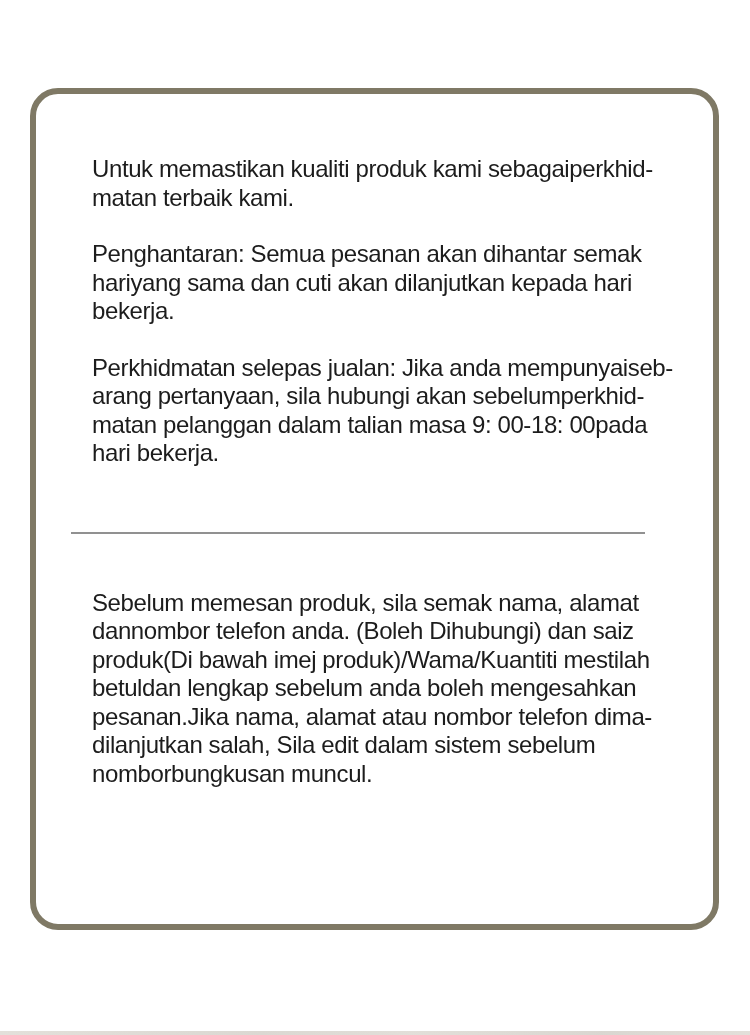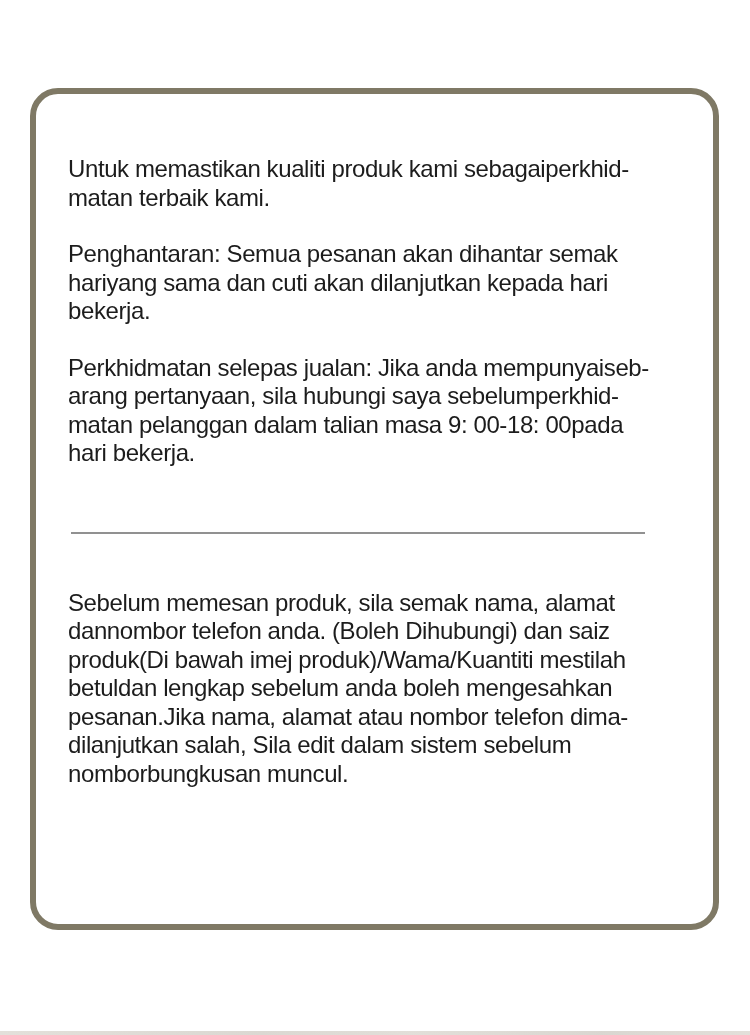--- a/index.html
+++ b/index.html
@@ -31,20 +31,21 @@
     margin: 0 0 28px 0;
     color: #1c1c1c;
     font-size: 24px;
     line-height: 28.5px;
     letter-spacing: -0.4px;
     font-weight: 400;
   }
   .ln {
     display: block;
     white-space: nowrap;
+    margin-left: 24px;
   }
   .divider {
     border: none;
     border-top: 2px solid #919191;
     width: 574px;
     margin: 64px 0 55px 3px;
     height: 0;
   }
   .bottom-strip {
     position: absolute;
@@ -69,21 +70,21 @@
 
 
     <p>
       <span class="ln">Penghantaran: Semua pesanan akan dihantar semak</span>
       <span class="ln">hariyang sama dan cuti akan dilanjutkan kepada hari</span>
       <span class="ln">bekerja.</span>
     </p>
 
     <p>
       <span class="ln">Perkhidmatan selepas jualan: Jika anda mempunyaiseb-</span>
-      <span class="ln">arang pertanyaan, sila hubungi saya sebelumperkhid-</span>
+      <span class="ln">arang pertanyaan, sila hubungi akan sebelumperkhid-</span>
       <span class="ln">matan pelanggan dalam talian masa 9: 00-18: 00pada</span>
       <span class="ln">hari bekerja.</span>
     </p>
 
     <hr class="divider">
 
     <p>
       <span class="ln">Sebelum memesan produk, sila semak nama, alamat</span>
       <span class="ln">dannombor telefon anda. (Boleh Dihubungi) dan saiz</span>
       <span class="ln">produk(Di bawah imej produk)/Wama/Kuantiti mestilah</span>

